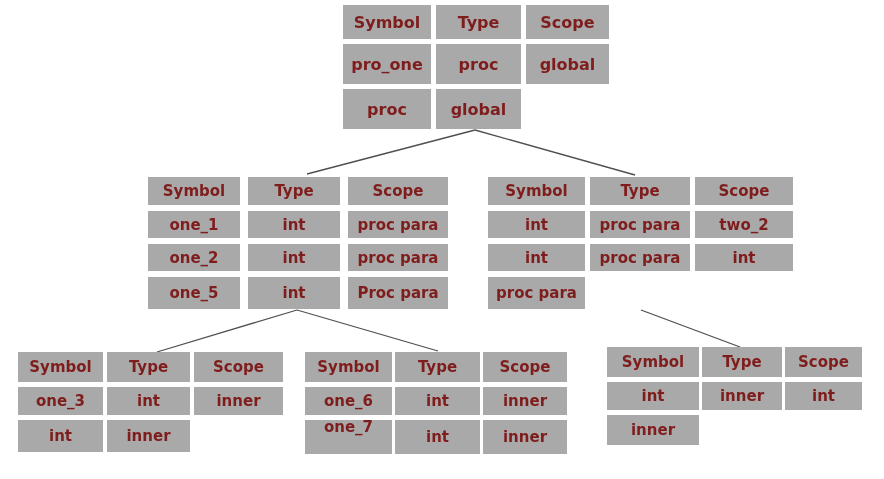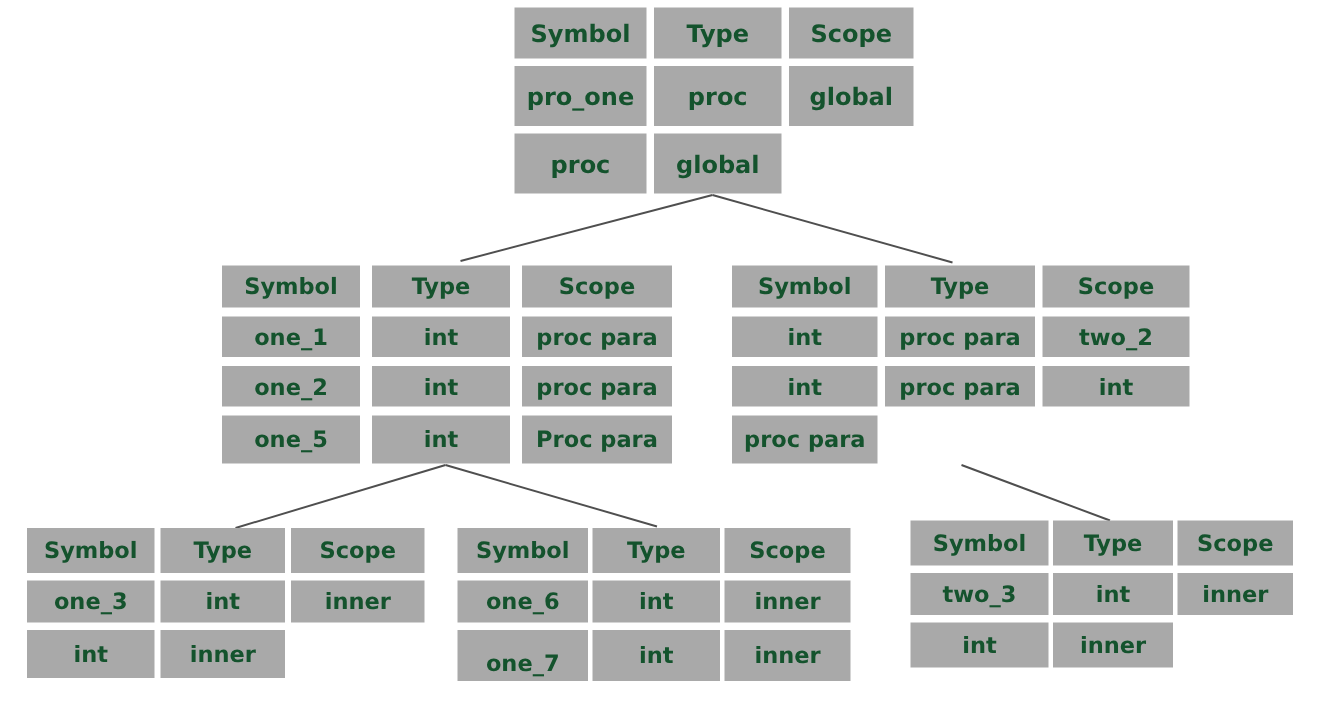--- a/index.html
+++ b/index.html
@@ -24,29 +24,29 @@
     stroke: #4f4f4f;
     stroke-width: 1.3;
     fill: none;
   }
   .sym-table {
     position: absolute;
     display: grid;
   }
   .cell {
     background: #a9a9a9;
-    color: #14532d;
+    color: #7f1d1d;
     font-weight: bold;
     font-size: 15px;
     display: flex;
     align-items: center;
     justify-content: center;
     white-space: nowrap;
   }
-  .cell.low { align-items: flex-end; padding-bottom: 3px; }
+  .cell.low { align-items: flex-end; padding-bottom: 18px; }
 
   
   #t0 {
     left: 343px; top: 5px;
     grid-template-columns: 88px 85px 83px;
     grid-template-rows: 34px 40px 40px;
     column-gap: 5px; row-gap: 5px;
   }
   #t0 .cell { font-size: 16px; }
 
@@ -162,20 +162,19 @@
     <div class="cell">inner</div>
     <div class="cell low">one_7</div>
     <div class="cell">int</div>
     <div class="cell">inner</div>
   </div>
 
   <div id="t5" class="sym-table">
     <div class="cell">Symbol</div>
     <div class="cell">Type</div>
     <div class="cell">Scope</div>
-    <div class="cell">two_3</div>
     <div class="cell">int</div>
     <div class="cell">inner</div>
     <div class="cell">int</div>
     <div class="cell">inner</div>
   </div>
 
 </div>
 
 </body></html>

